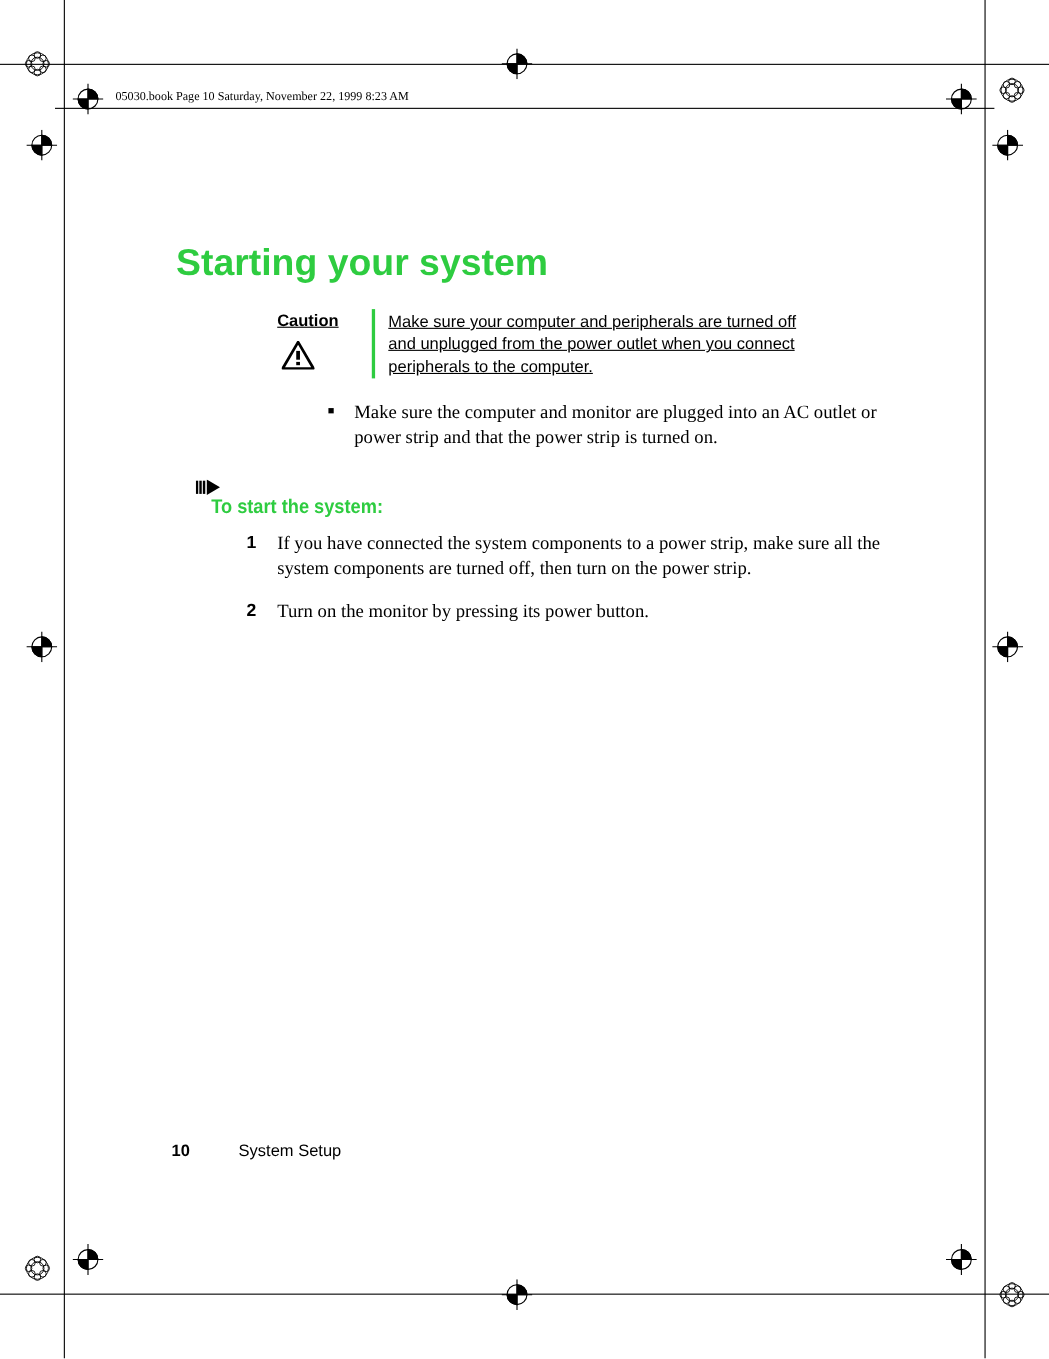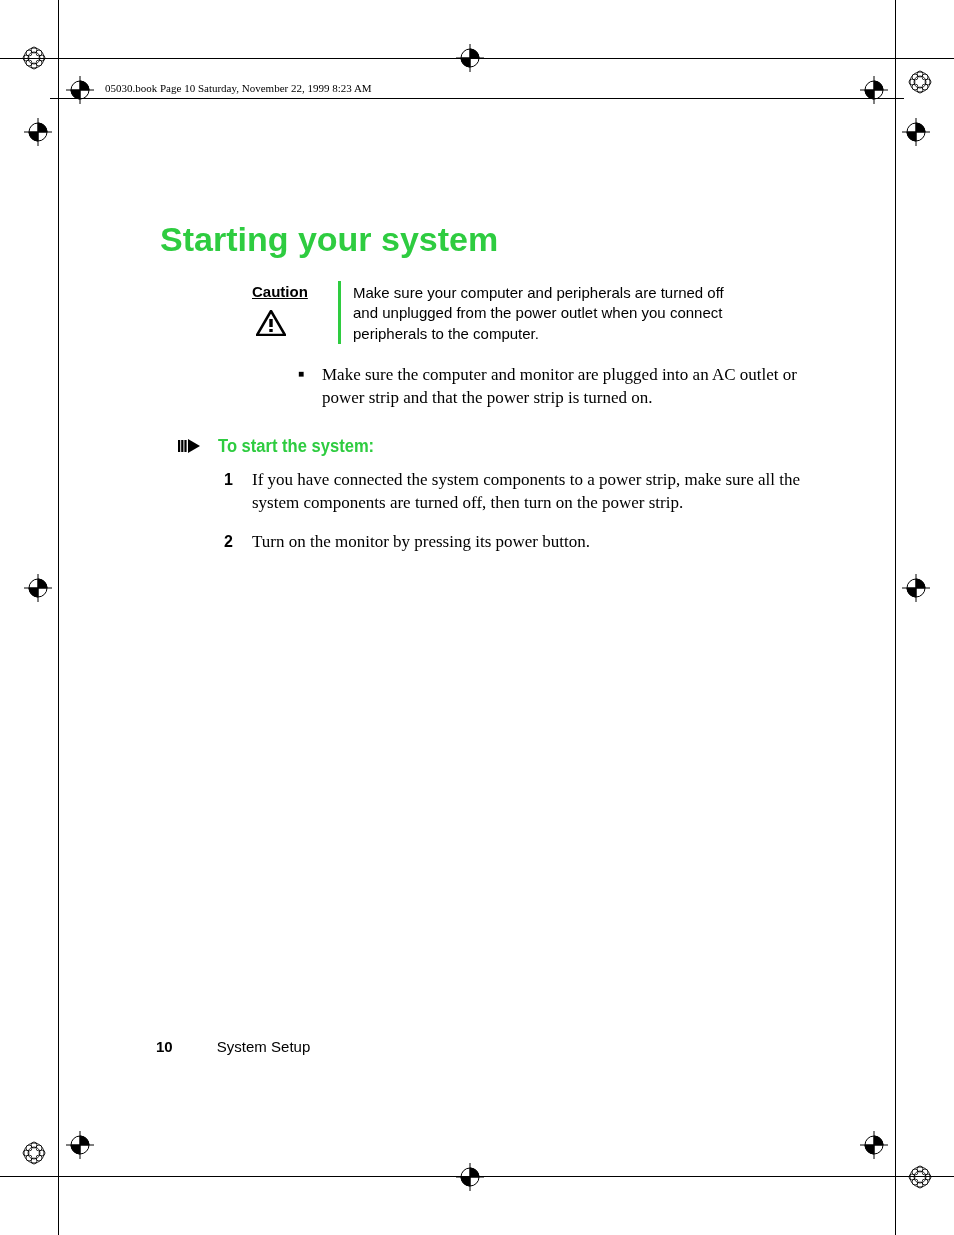--- a/index.html
+++ b/index.html
@@ -122,27 +122,29 @@
   .caution-divider {
     width: 3px;
     background: #2ecc40;
     margin: 0 12px 0 0;
   }
   .caution-text {
     font-size: 15px;
     line-height: 1.35;
     width: 380px;
     padding-top: 2px;
+    text-decoration: underline;
   }
 
   .subhead-row {
     display: flex;
-    align-items: center;
+    align-items: flex-start;
     margin-top: 26px;
     margin-left: 18px;
+    flex-direction: column;
   }
   .subhead-icon {
     width: 26px;
     display:flex;
     align-items:center;
   }
   .subhead {
     font-family: Arial, Helvetica, sans-serif;
     font-weight: bold;
     font-size: 18px;

